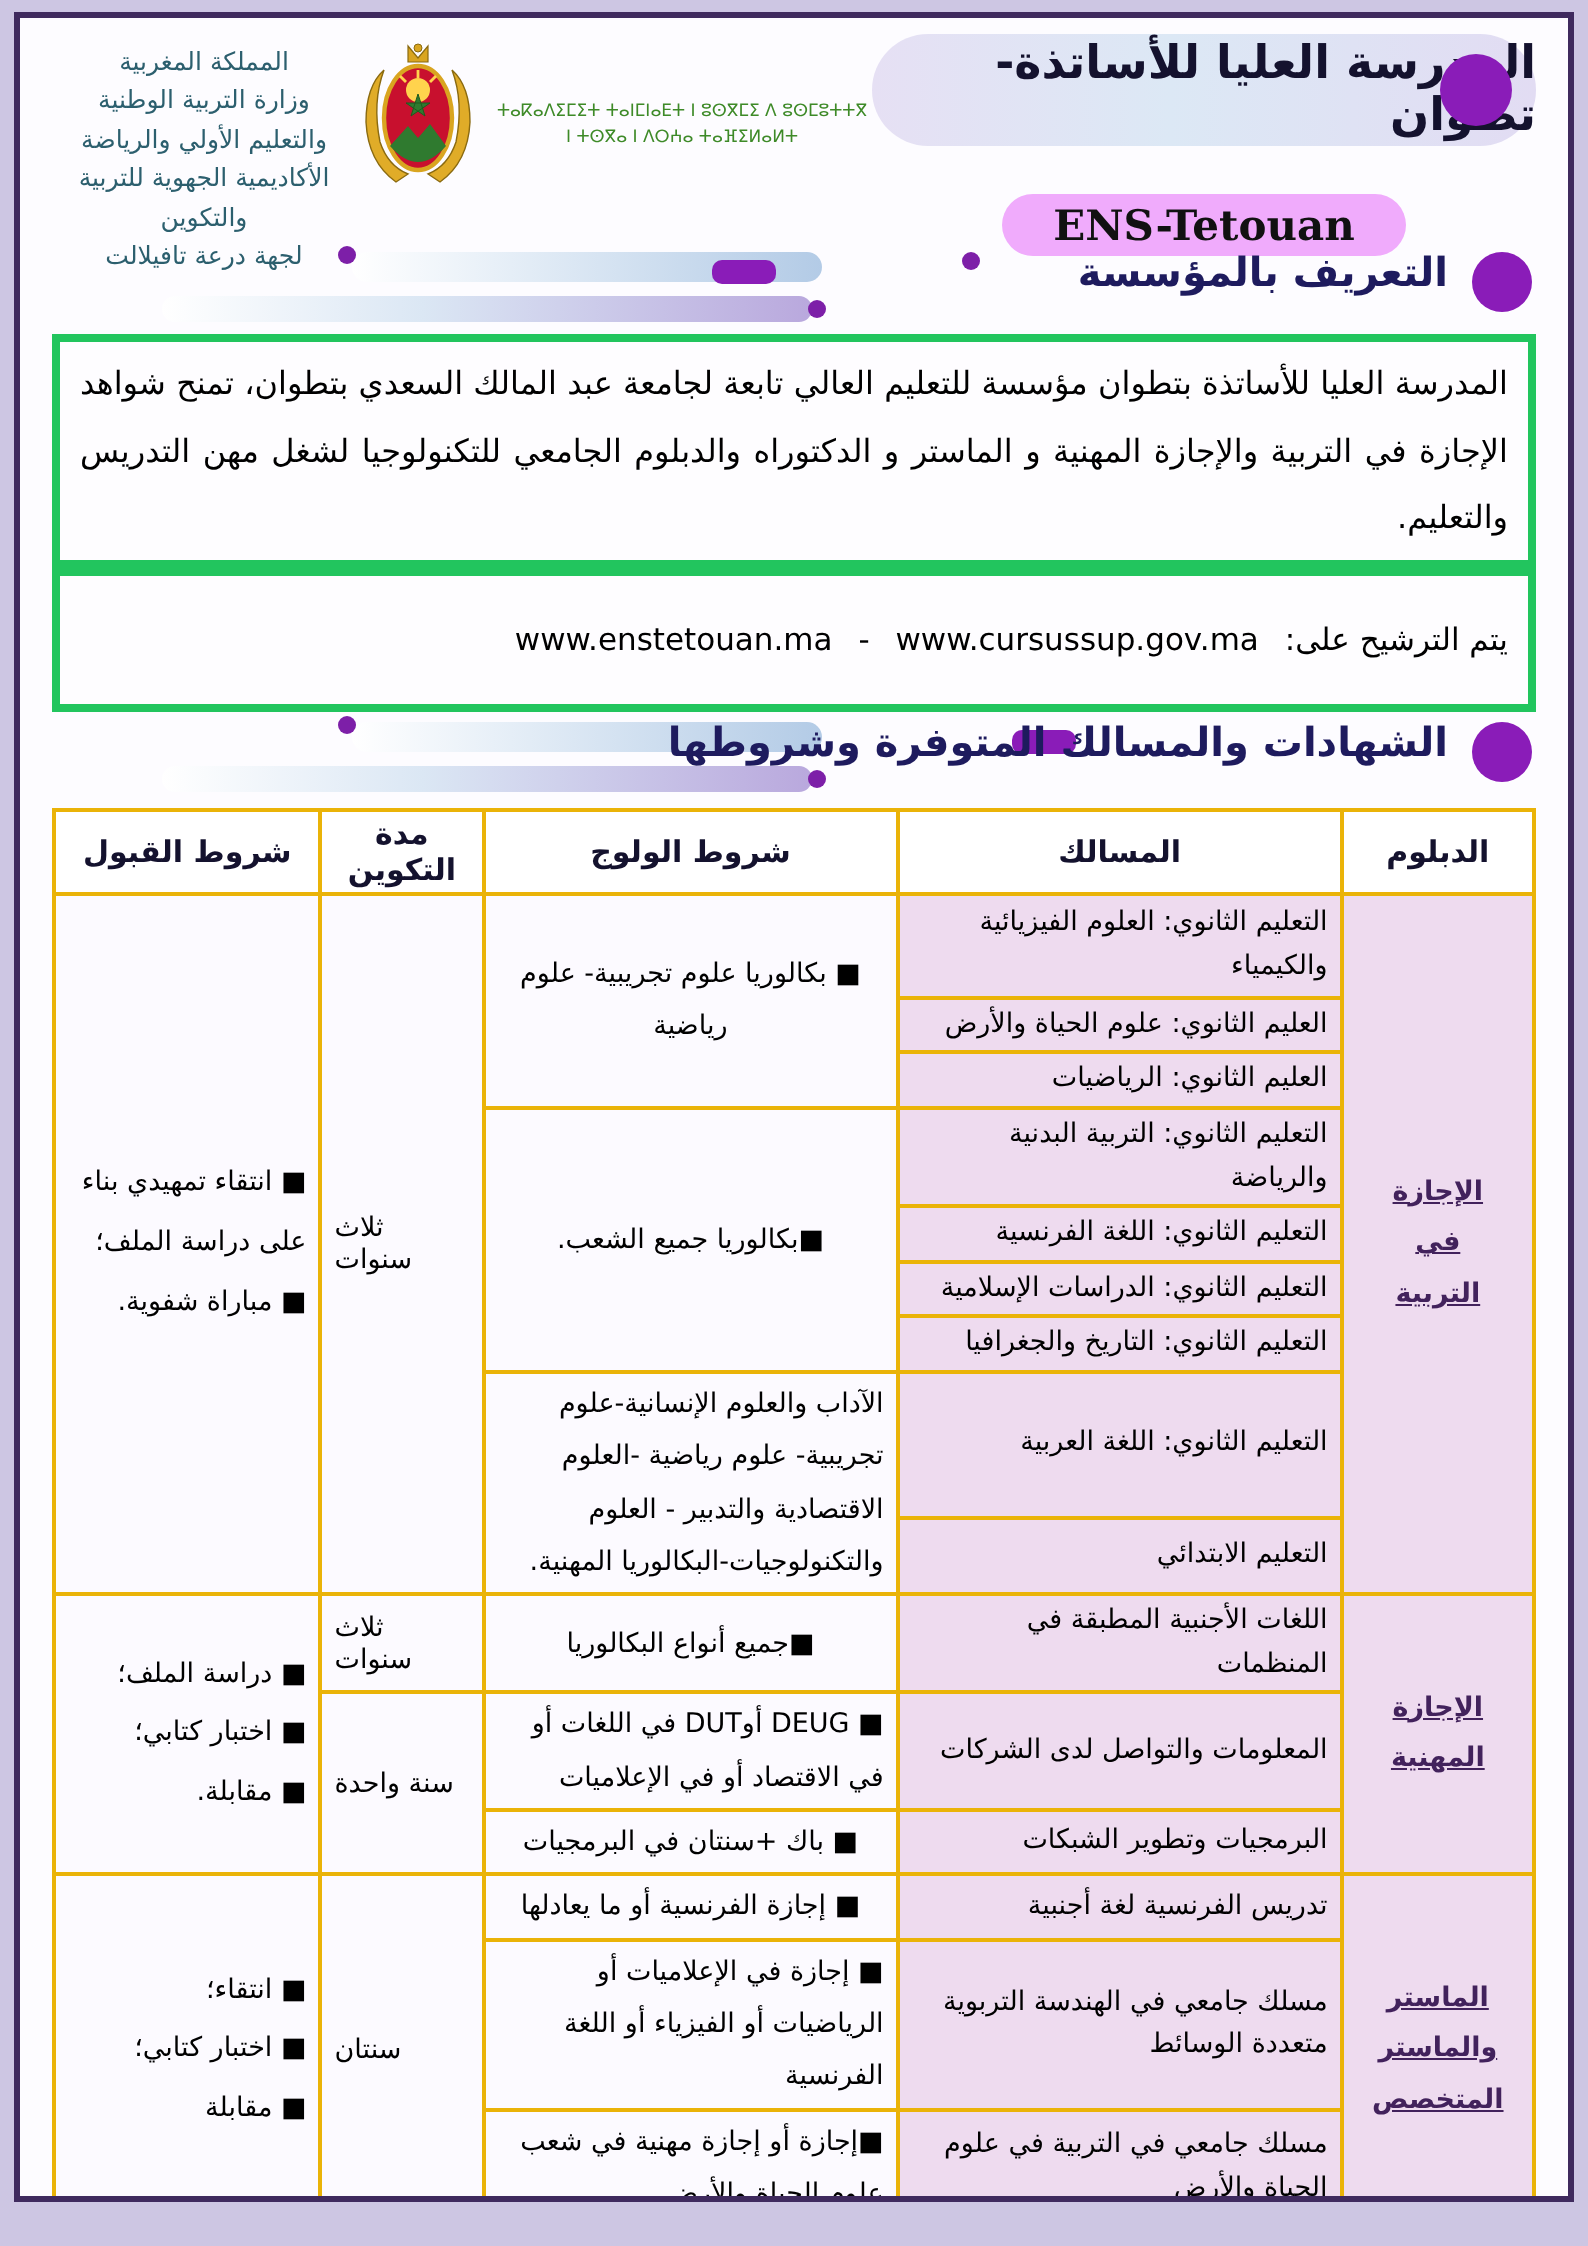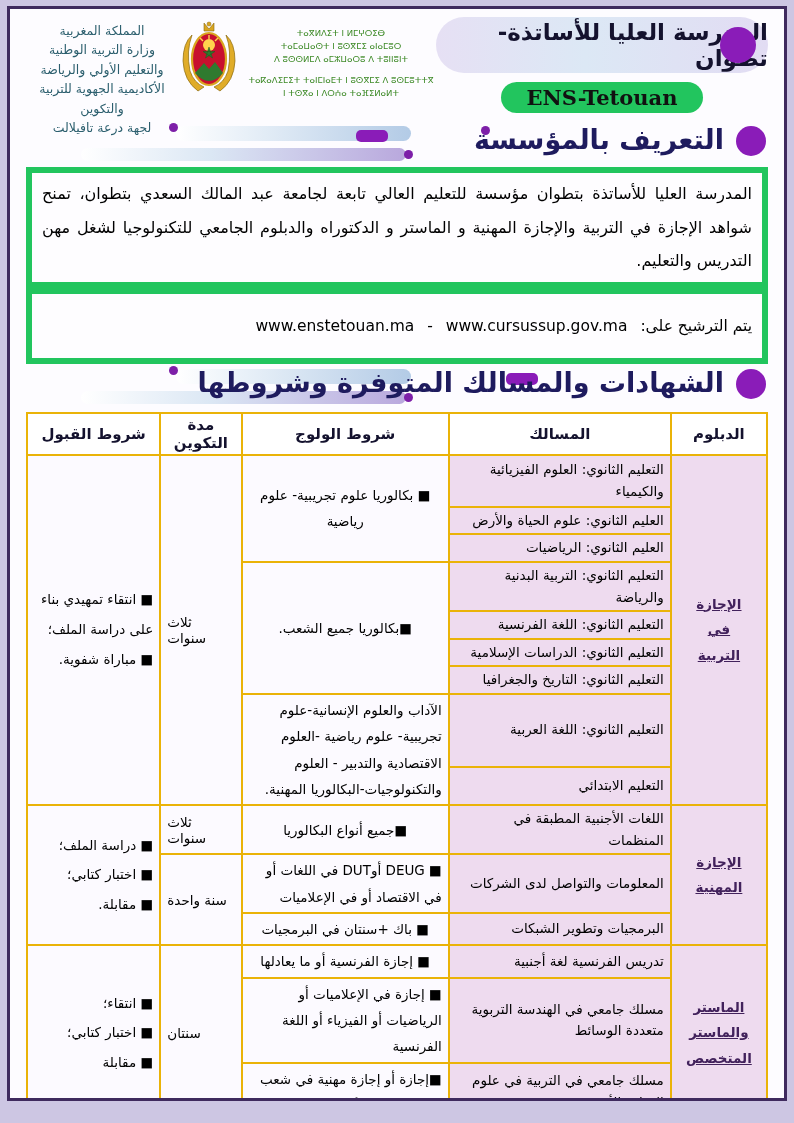--- a/index.html
+++ b/index.html
@@ -15,43 +15,43 @@
     border:3px solid #3f2a5e;
     padding:8px 16px 4px 16px;
     overflow:hidden;
   }
   
   .hdr { display:flex; justify-content:space-between; align-items:flex-start; height:104px; }
   .ministry { width:208px; text-align:center; font-size:12.5px; font-weight:normal; color:#2c5f6e; line-height:1.55; padding-top:4px;}
   .center-blk { display:flex; align-items:flex-start; gap:6px; padding-top:4px;}
   .coat { width:62px; height:74px; }
   .tifi { text-align:center; color:#3e8a28; font-size:8.5px; line-height:1.5; padding-top:6px; width:190px;}
-  .tifi .blk2 { margin-top:9px; }
+  .tifi .blk2 { margin-top:23px; }
   .title-blk { width:332px; display:flex; flex-direction:column; align-items:center; }
   .pill1 { position:relative; width:332px; height:56px; border-radius:28px;
     background:linear-gradient(to left,#e2dcf3,#dce8f5 55%,#e6e0f4);
     display:flex; align-items:center; justify-content:center; }
   .pill1 .big-circle { position:absolute; right:12px; top:10px; width:36px; height:36px; border-radius:50%; background:#8a1cb8; }
   .pill1 .t { font-size:23px; font-weight:bold; color:#14122e; padding-left:30px; }
-  .pill2 { margin-top:9px; background:#22c55e; border-radius:18px; padding:3px 26px;
+  .pill2 { margin-top:24px; background:#f0abfc; border-radius:18px; padding:3px 26px;
     font-family:"DejaVu Serif", serif; font-weight:bold; font-size:21px; color:#111; direction:ltr;}
   
   .sec-head { position:relative; height:42px; margin-top:2px; }
   .sec-head .big-dot { position:absolute; right:2px; top:3px; width:30px; height:30px; border-radius:50%; background:#8a1cb8; }
-  .sec-head .sec-title { position:absolute; right:44px; top:1px; font-size:27px; font-weight:bold; color:#1e1b5e; }
+  .sec-head .sec-title { position:absolute; right:44px; top:1px; font-size:20px; font-weight:bold; color:#1e1b5e; }
   .deco { position:absolute; border-radius:8px; }
   .strip1 { left:150px; top:3px; width:235px; height:15px;
     background:linear-gradient(to left,#b3cbe6,#e8f0f8 70%,#ffffff); }
   .strip2 { left:55px; top:25px; width:325px; height:13px;
     background:linear-gradient(to left,#b9a8dd,#dbe7f4 60%,#ffffff); }
   .d-dot { position:absolute; width:9px; height:9px; border-radius:50%; background:#7d1fa8; }
   .d-dash { position:absolute; left:330px; top:7px; width:32px; height:12px; border-radius:5px; background:#8a1cb8; }
   .dotA{left:143px;top:0px;} .dotB{left:455px;top:3px;} .dotC{left:378px;top:27px;}
   
-  .box { border:6px solid #22c55e; background:#fefdff; padding:4px 10px; }
+  .box { border:4px solid #22c55e; background:#fefdff; padding:4px 10px; }
   .about-box { font-size:16px; line-height:2.1; text-align:justify; color:#000; margin-top:2px;}
   .apply-box { font-size:15.5px; padding:7px 10px; color:#000; }
   .apply-box .url { direction:ltr; unicode-bidi:embed; display:inline-block; margin:16px 8px; }
   
   table { width:100%; border-collapse:collapse; margin-top:4px; font-size:13.5px; color:#000; }
   th, td { border:2px solid #eab308; padding:2px 6px; vertical-align:middle; }
   th { font-size:15px; font-weight:bold; color:#14122e; background:#fff; height:30px; }
   td.dip { background:#eedbef; text-align:center; font-weight:bold; color:#42225c; white-space:pre-line; line-height:1.9;text-decoration:underline;}
   td.track { background:#eedbef; text-align:right; height:26px; line-height:1.6;margin-top:12px;}
   td.ing { background:#fcfaff; text-align:center; line-height:1.95;}
@@ -69,25 +69,20 @@
     <div class="title-blk">
       <div class="pill1">
         <span class="big-circle"></span>
         <span class="t">المدرسة العليا للأساتذة-تطوان</span>
       </div>
       <div class="pill2">ENS-Tetouan</div>
     </div>
 
     <div class="center-blk">
       <div class="tifi">
-        <div class="blk1">
-          <div>ⵜⴰⴳⵍⴷⵉⵜ ⵏ ⵍⵎⵖⵔⵉⴱ</div>
-          <div>ⵜⴰⵎⴰⵡⴰⵙⵜ ⵏ ⵓⵙⴳⵎⵉ ⴰⵏⴰⵎⵓⵔ</div>
-          <div>ⴷ ⵓⵙⵙⵍⵎⴷ ⴰⵎⵣⵡⴰⵔⵓ ⴷ ⵜⵓⵏⵏⵓⵏⵜ</div>
-        </div>
         <div class="blk2">
           <div>ⵜⴰⴽⴰⴷⵉⵎⵉⵜ ⵜⴰⵏⵎⵏⴰⴹⵜ ⵏ ⵓⵙⴳⵎⵉ ⴷ ⵓⵙⵎⵓⵜⵜⴳ</div>
           <div>ⵏ ⵜⵙⴳⴰ ⵏ ⴷⵔⵄⴰ ⵜⴰⴼⵉⵍⴰⵍⵜ</div>
         </div>
       </div>
       <svg class="coat" viewBox="0 0 62 74">
         <path d="M26 2 L31 8 L36 2 L36 10 L26 10 Z" fill="#d9a520" stroke="#8a6a10" stroke-width="0.6"></path>
         <circle cx="31" cy="3" r="2" fill="#d9a520" stroke="#8a6a10" stroke-width="0.5"></circle>
         <path d="M14 14 Q8 30 12 50 Q16 62 26 66 L20 70 Q6 60 5 40 Q5 22 14 14 Z" fill="#e0ac28" stroke="#8a6a10" stroke-width="0.7"></path>
         <path d="M48 14 Q54 30 50 50 Q46 62 36 66 L42 70 Q56 60 57 40 Q57 22 48 14 Z" fill="#e0ac28" stroke="#8a6a10" stroke-width="0.7"></path>

